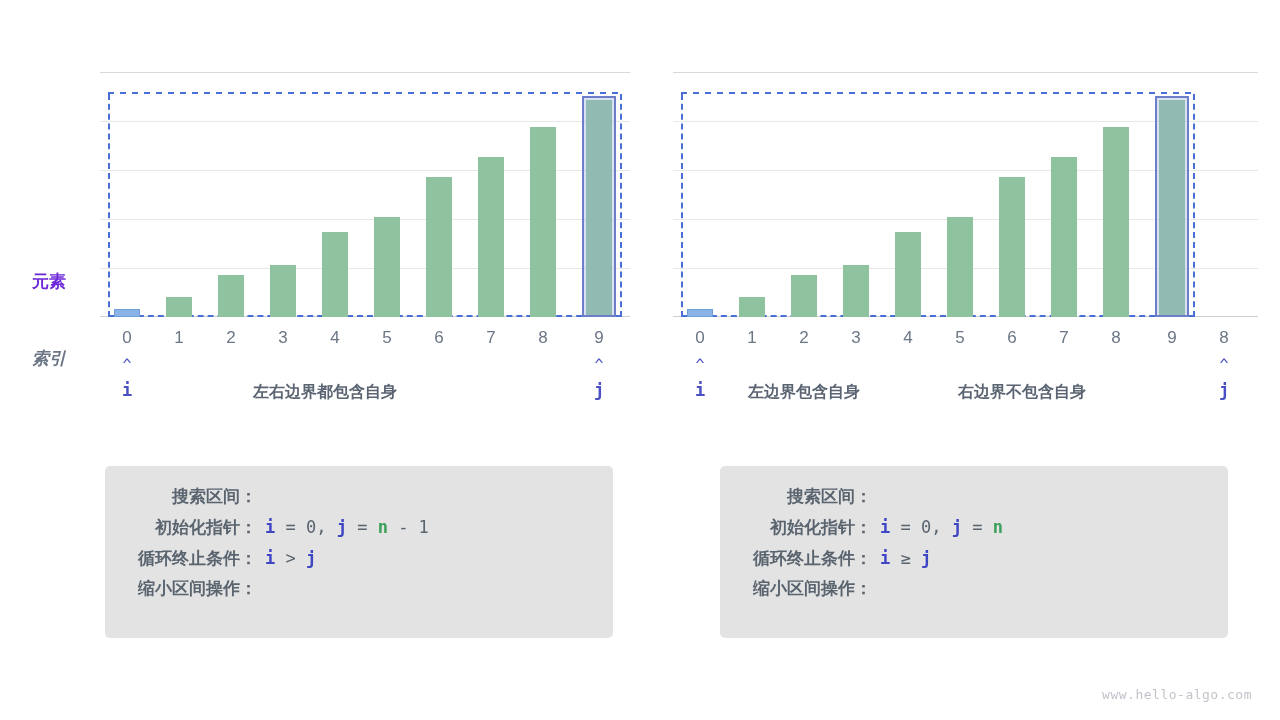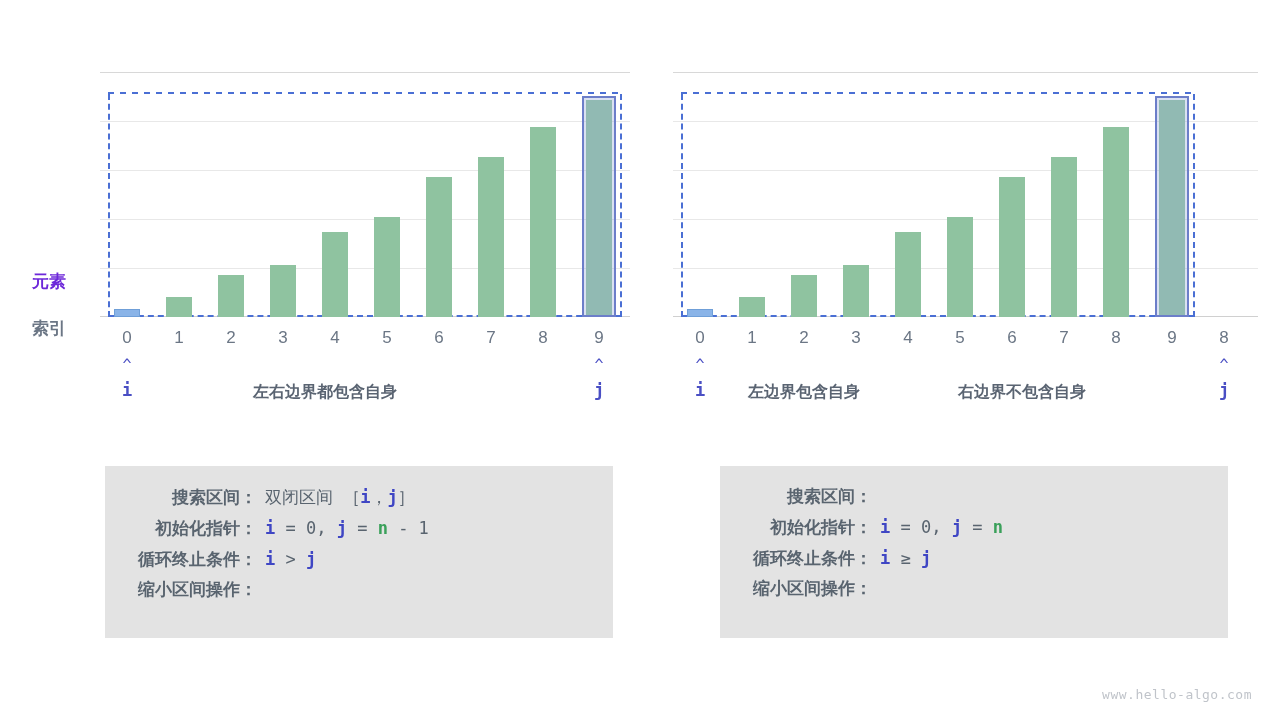--- a/index.html
+++ b/index.html
@@ -142,21 +142,21 @@
     font-size: 16px;
     font-weight: bold;
     color: #5a6472;
     white-space: nowrap;
   }
 
   
   .infobox {
     position: absolute;
     background: #e3e3e3;
-    border-radius: 0;
+    border-radius: 5px;
     padding: 16px 22px;
     box-sizing: border-box;
   }
   .info-row {
     display: flex;
     align-items: baseline;
     font-size: 17px;
     line-height: 30px;
     white-space: nowrap;
   }
@@ -184,21 +184,21 @@
     color: #c0c4ca;
     letter-spacing: 0.5px;
   }
 </style>
 </head>
 <body>
 
 <div class="panel panel-left">
 
   <div class="y-label" style="left:32px; top:270px;">元素</div>
-  <div class="x-label" style="left:32px; top:317px;">索引</div>
+  <div class="x-label" style="left:32px; top:347px;font-style:italic;">索引</div>
 
   <div class="chart">
     <div class="gridline top" style="top:0px;"></div>
     <div class="gridline" style="top:49px;"></div>
     <div class="gridline" style="top:98px;"></div>
     <div class="gridline" style="top:147px;"></div>
     <div class="gridline" style="top:196px;"></div>
     <div class="axis-line"></div>
 
     <div class="dashed-region" style="left:8px; top:22px; width:514px; height:223px;">
@@ -237,21 +237,20 @@
   <div class="caret" style="left:114px; top:356px;">^</div>
   <div class="pointer-label" style="left:114px; top:380px;">i</div>
   <div class="caret" style="left:586px; top:356px;">^</div>
   <div class="pointer-label" style="left:586px; top:380px;">j</div>
 
   <div class="range-caption" style="left:253px; top:382px;">左右边界都包含自身</div>
 
   <div class="infobox" style="left:105px; top:466px; width:508px; height:172px;">
     <div class="info-row">
       <span class="info-key" style="width:130px;">搜索区间：</span>
-      <span class="info-val">双闭区间 ［<span class="v-i">i</span>，<span class="v-j">j</span>］</span>
     </div>
     <div class="info-row">
       <span class="info-key" style="width:130px;">初始化指针：</span>
       <span class="info-val"><span class="v-i">i</span> = 0, <span class="v-j">j</span> = <span class="v-n">n</span> - 1</span>
     </div>
     <div class="info-row">
       <span class="info-key" style="width:130px;">循环终止条件：</span>
       <span class="info-val"><span class="v-i">i</span> &gt; <span class="v-j">j</span></span>
     </div>
     <div class="info-row">

